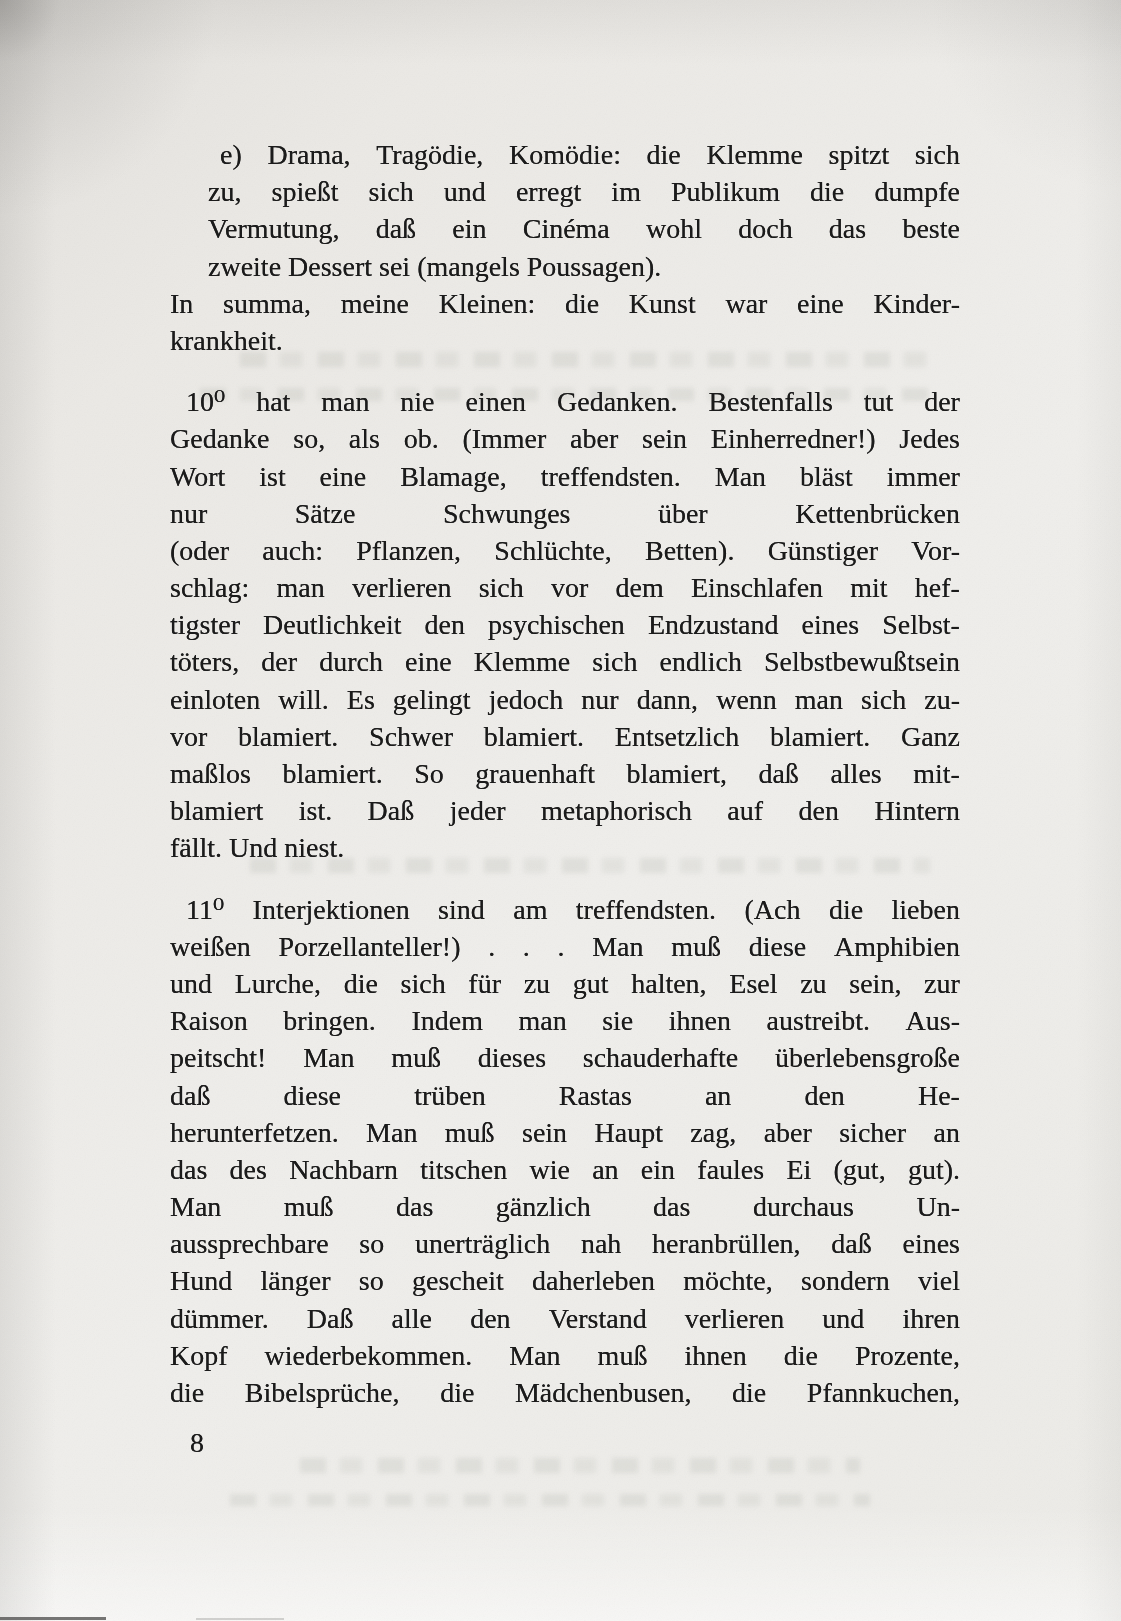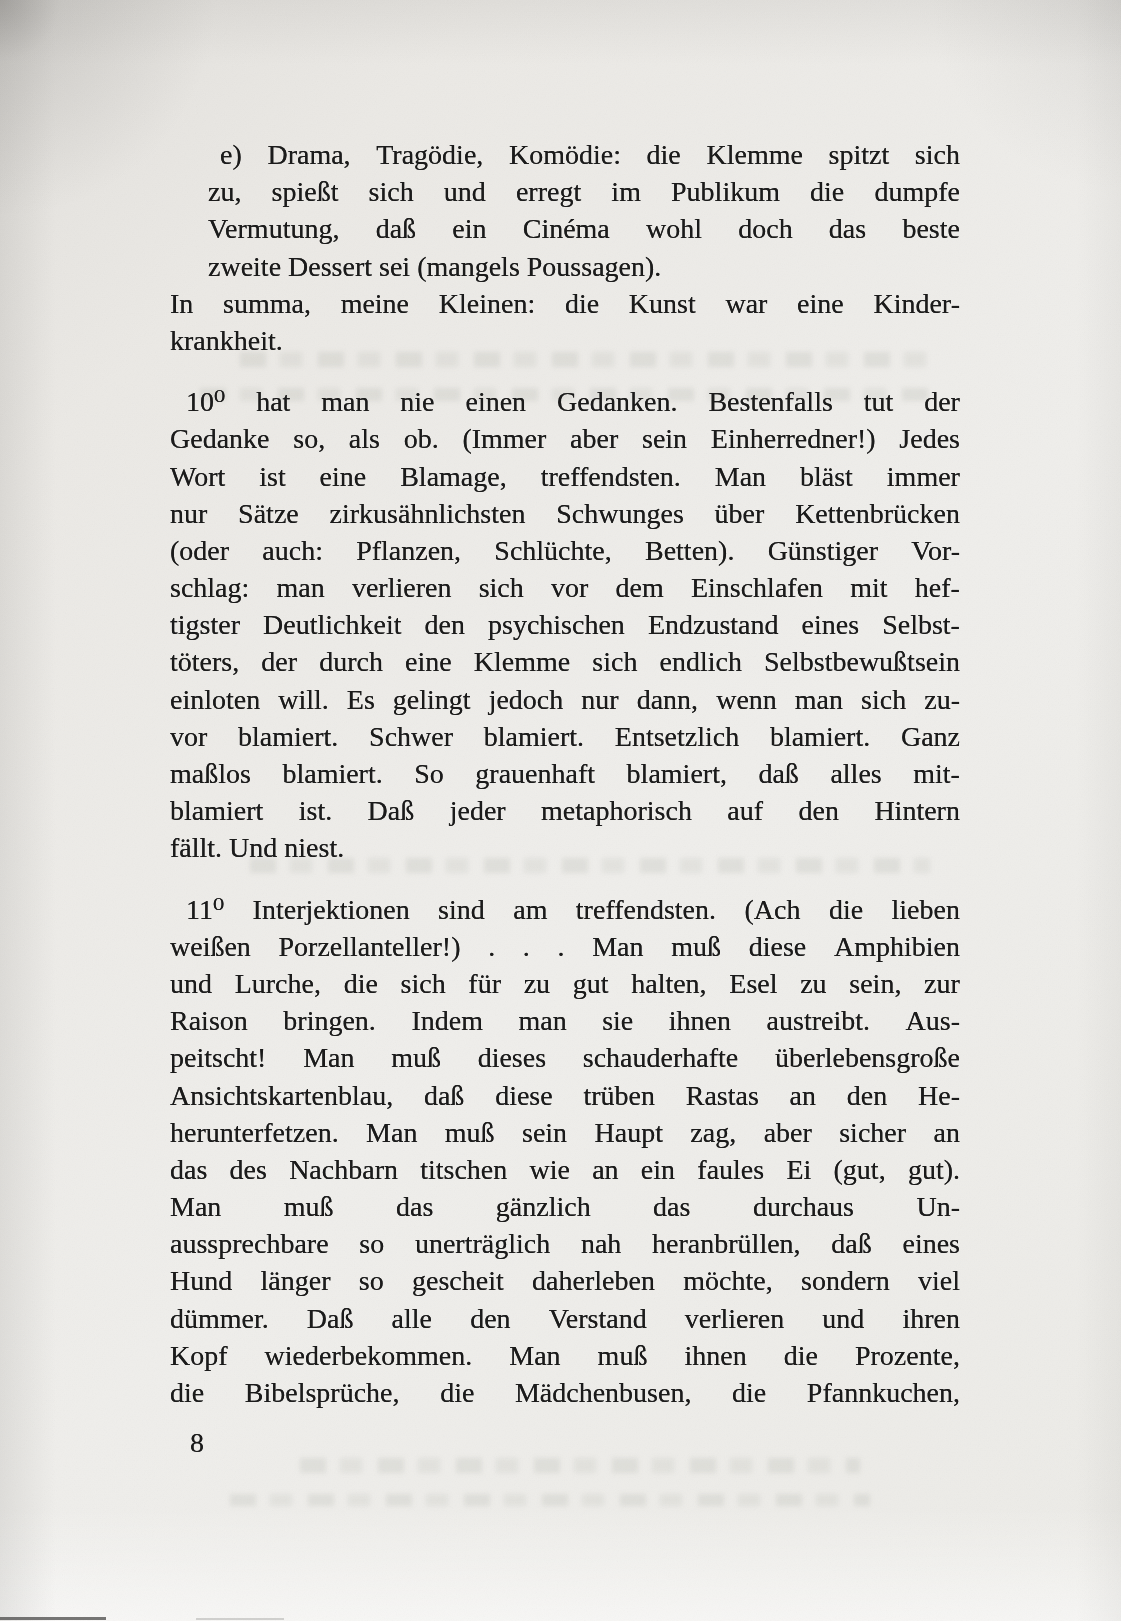--- a/index.html
+++ b/index.html
@@ -169,21 +169,20 @@
           <span>eine</span>
           <span>Blamage,</span>
           <span>treffendsten.</span>
           <span>Man</span>
           <span>bläst</span>
           <span>immer</span>
         </div>
         <div class="line j">
           <span>nur</span>
           <span>Sätze</span>
-          <span>zirkusähnlichsten</span>
           <span>Schwunges</span>
           <span>über</span>
           <span>Kettenbrücken</span>
         </div>
         <div class="line j">
           <span>(oder</span>
           <span>auch:</span>
           <span>Pflanzen,</span>
           <span>Schlüchte,</span>
           <span>Betten).</span>
@@ -312,21 +311,20 @@
         </div>
         <div class="line j">
           <span>peitscht!</span>
           <span>Man</span>
           <span>muß</span>
           <span>dieses</span>
           <span>schauderhafte</span>
           <span>überlebensgroße</span>
         </div>
         <div class="line j">
-          <span>Ansichtskartenblau,</span>
           <span>daß</span>
           <span>diese</span>
           <span>trüben</span>
           <span>Rastas</span>
           <span>an</span>
           <span>den</span>
           <span>He-</span>
         </div>
         <div class="line j">
           <span>herunterfetzen.</span>

